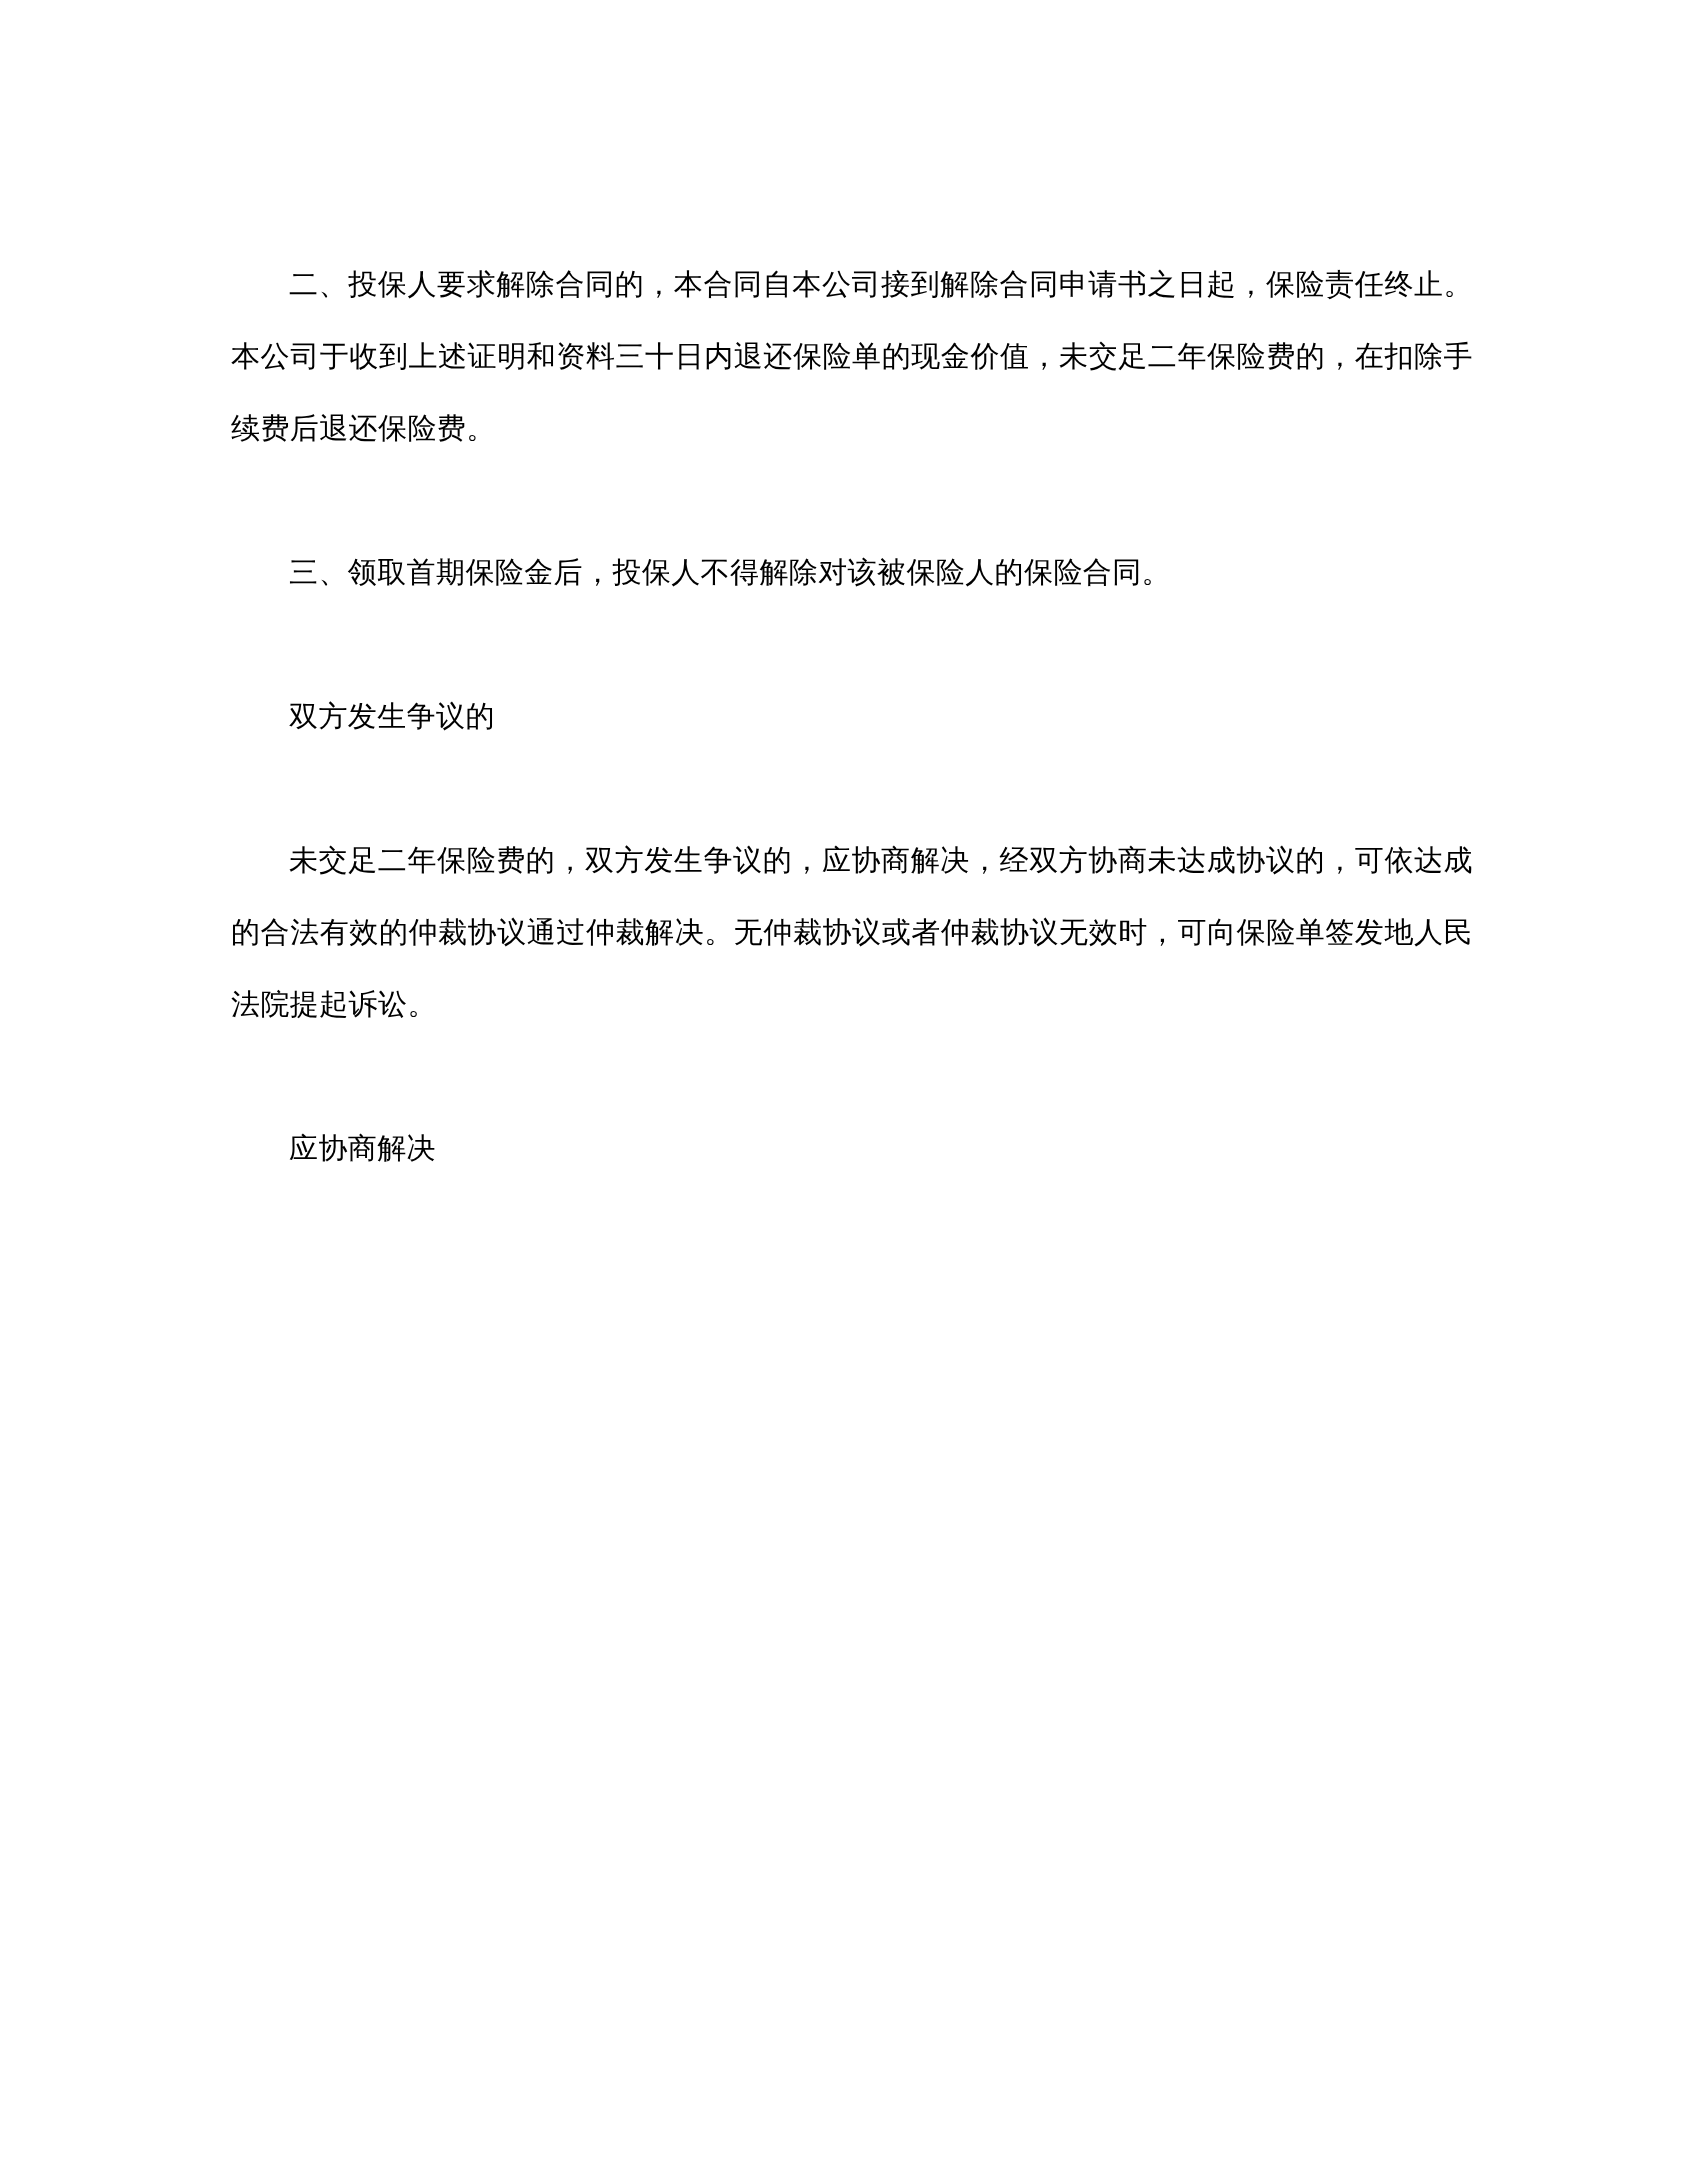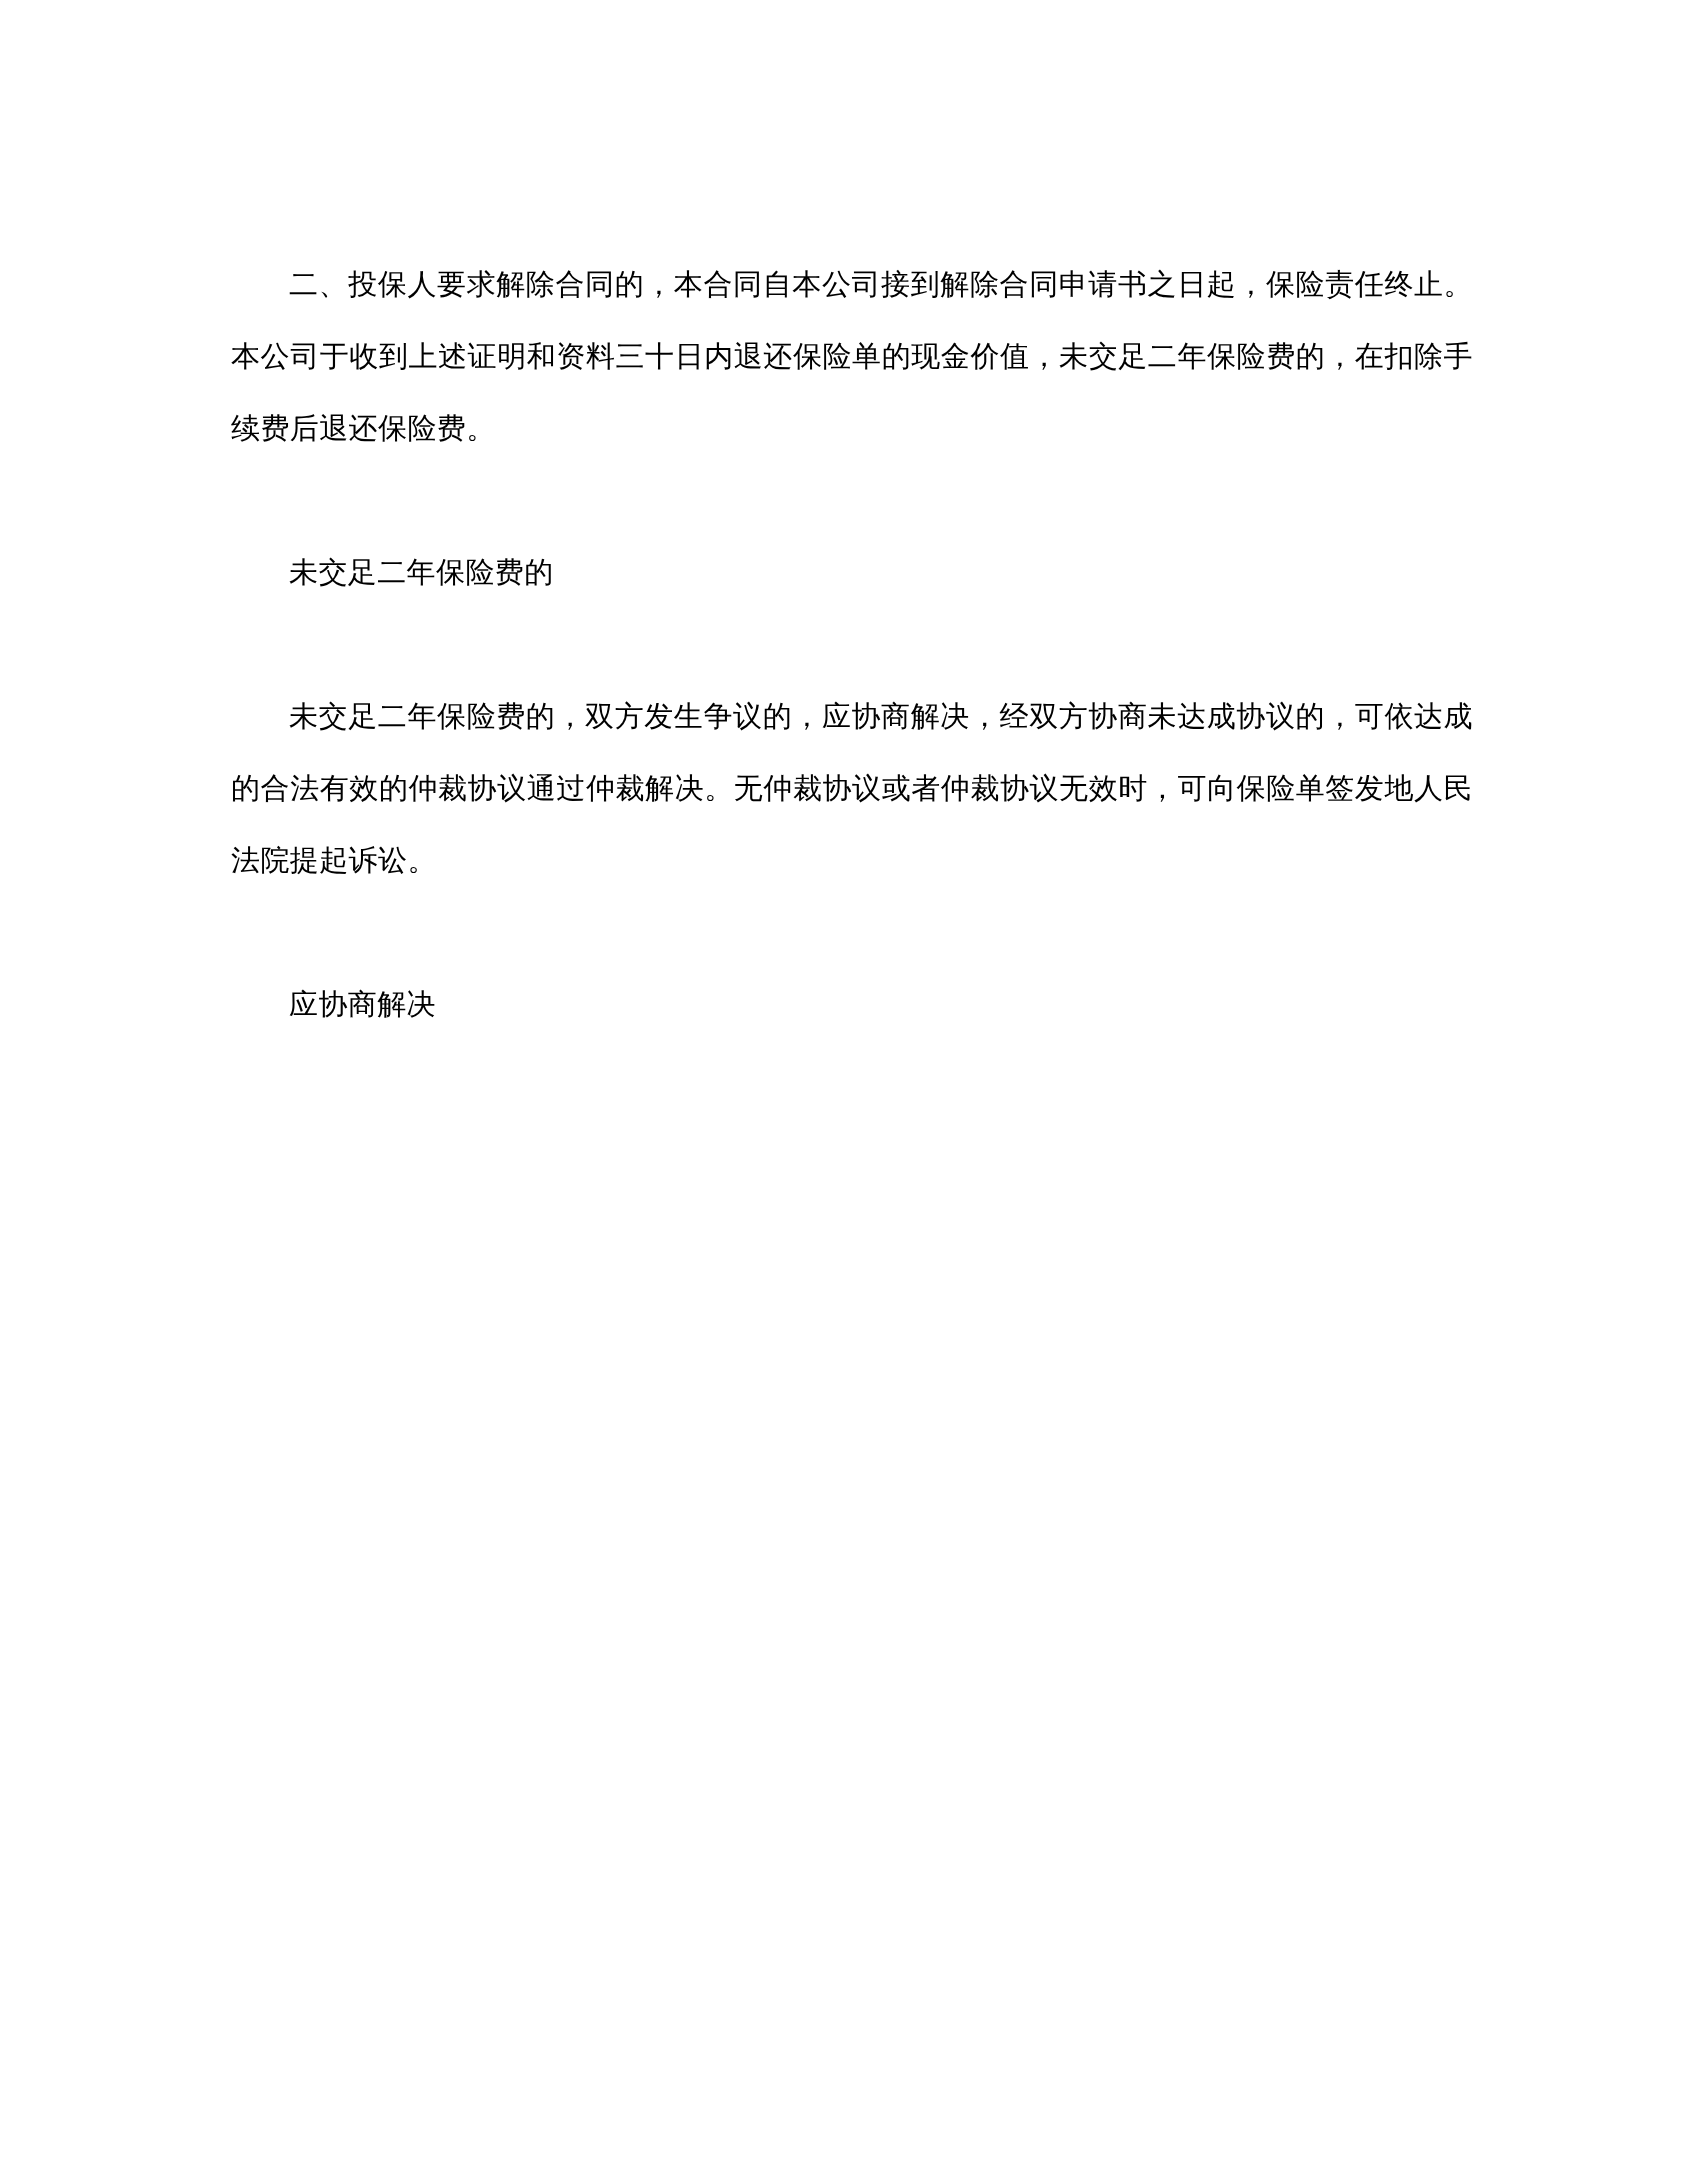--- a/index.html
+++ b/index.html
@@ -41,18 +41,19 @@
   p.para.last {
     margin-bottom: 0;
   }
 </style>
 </head>
 <body>
 
 <div class="page">
   <div class="doc-body">
     <p class="para gap-after">二、投保人要求解除合同的，本合同自本公司接到解除合同申请书之日起，保险责任终止。本公司于收到上述证明和资料三十日内退还保险单的现金价值，未交足二年保险费的，在扣除手续费后退还保险费。</p>
-    <p class="para gap-after">未交足二年保险费的</p>
+    <p class="para gap-after">三、领取首期保险金后，投保人不得解除对该被保险人的保险合同。</p>
+    <p class="para gap-after">双方发生争议的</p>
     <p class="para gap-after">未交足二年保险费的，双方发生争议的，应协商解决，经双方协商未达成协议的，可依达成的合法有效的仲裁协议通过仲裁解决。无仲裁协议或者仲裁协议无效时，可向保险单签发地人民法院提起诉讼。</p>
     <p class="para gap-after">应协商解决</p>
   </div>
 </div>
 
 
 </body></html>

